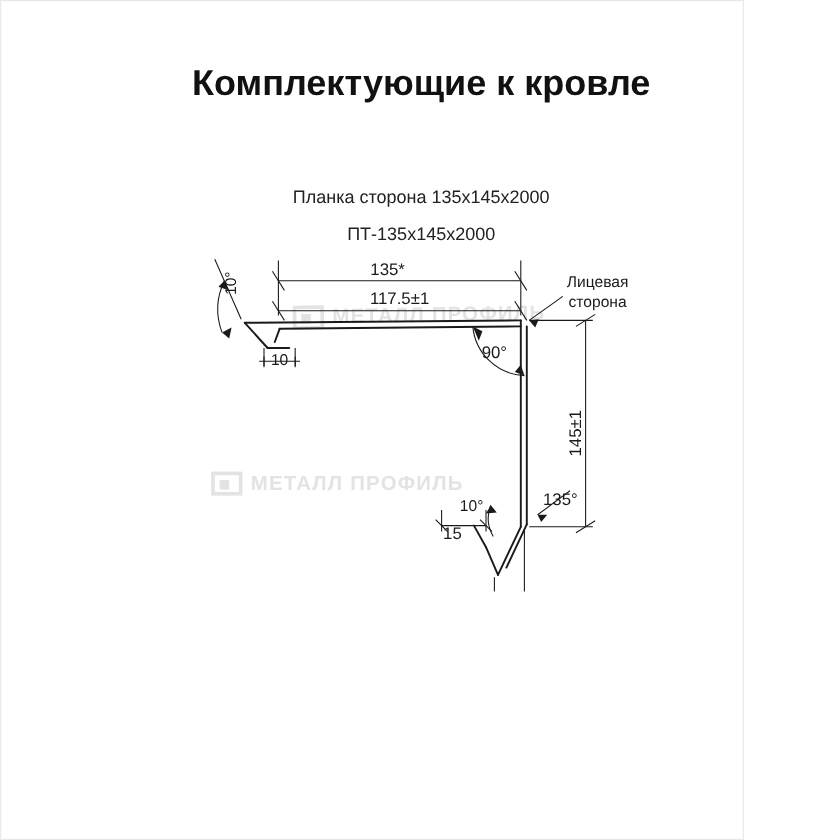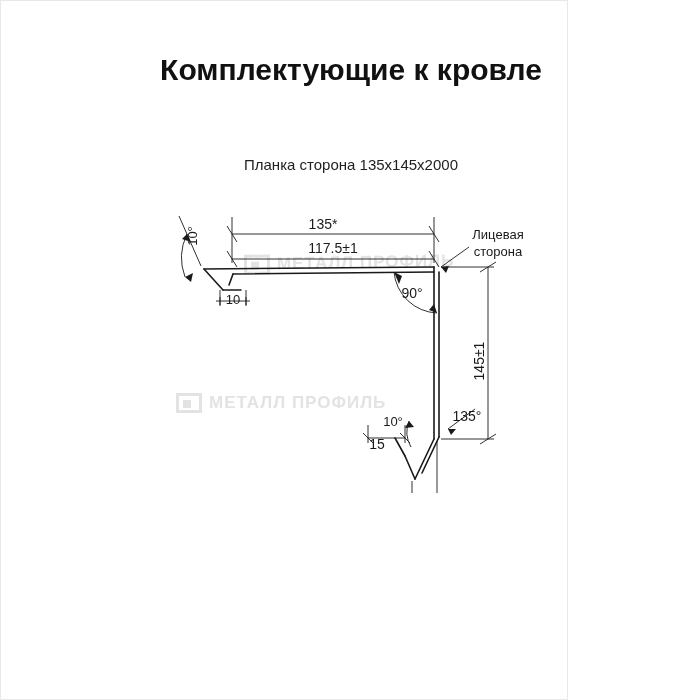--- a/index.html
+++ b/index.html
@@ -10,21 +10,21 @@
     width: 700px;
     height: 700px;
     background: #ffffff;
     font-family: "Liberation Sans", sans-serif;
     color: #1a1a1a;
     overflow: hidden;
     position: relative;
   }
   .page {
     position: relative;
-    width: 568px;
+    width: 620px;
     height: 700px;
     box-sizing: border-box;
     border: 1px solid #e8e8e8;
   }
   .title {
     position: absolute;
     top: 52px;
     left: 0;
     width: 700px;
     text-align: center;
@@ -92,20 +92,21 @@
   .wm1 { left: 243px; top: 252px; transform: rotate(-1deg); }
   .wm2 { left: 175px; top: 392px; }
 </style>
 </head>
 <body>
 
 <div class="page">
 
   <div class="title">Комплектующие к кровле</div>
   <div class="subtitle">Планка сторона 135х145х2000</div>
+  <div class="code">ПТ-135х145х2000</div>
 
   <div class="wm wm1">
     <div class="wm-row">
       <div class="wm-box"></div>
       <div class="wm-text">МЕТАЛЛ ПРОФИЛЬ</div>
     </div>
   </div>
   <div class="wm wm2">
     <div class="wm-row">
       <div class="wm-box"></div>

